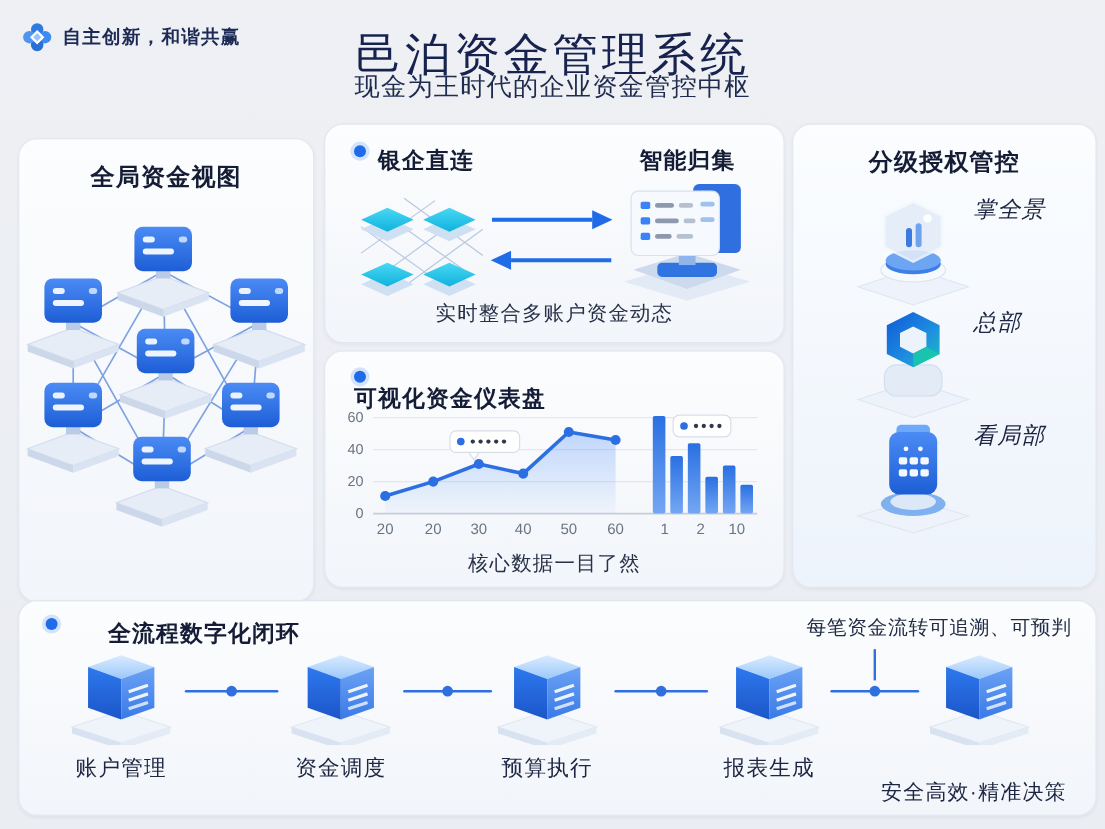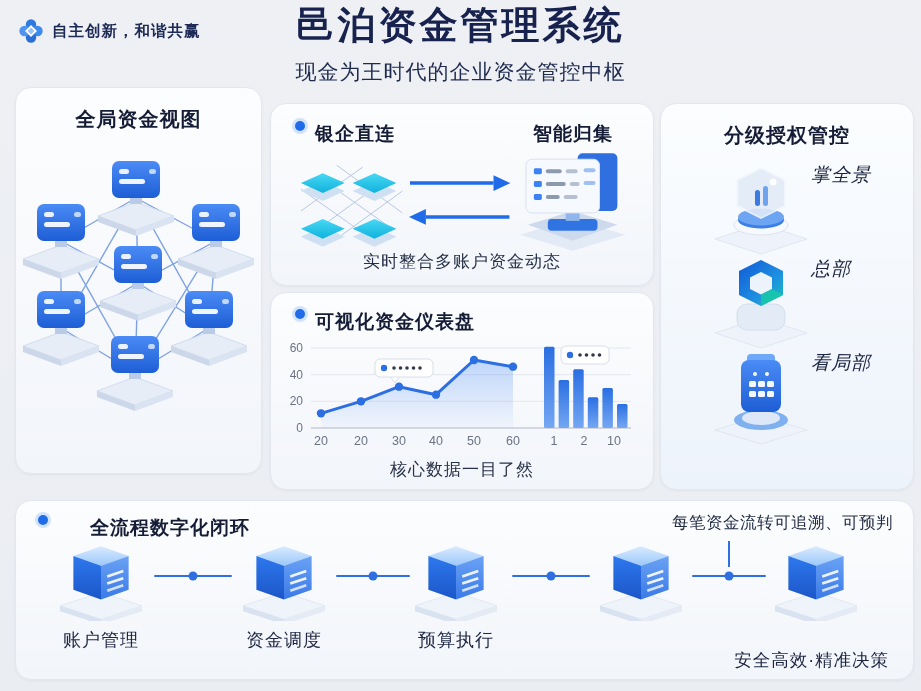--- a/index.html
+++ b/index.html
@@ -1,38 +1,38 @@
 <!DOCTYPE html>
 <html><head>
 <meta charset="utf-8">
 <style>
   html,body{margin:0;padding:0;background:#e7eaef;font-family:"Liberation Sans","DejaVu Sans",sans-serif;}
   .stage{position:relative;width:921px;height:691px;background:linear-gradient(180deg,#eef0f4 0%,#eaedf2 100%);overflow:hidden;color:#1a2340;}
   
   .brand{position:absolute;left:18px;top:18px;display:flex;align-items:center;gap:8px;}
   .brand .slogan{font-size:15.5px;font-weight:bold;color:#1c2a55;letter-spacing:1px;}
-  .title{position:absolute;left:0;right:0;top:0;text-align:center;font-size:38px;font-weight:700;color:#17224e;letter-spacing:3px;}
+  .title{position:absolute;left:0;right:0;top:20px;text-align:center;font-size:38px;font-weight:400;color:#17224e;letter-spacing:3px;}
   .subtitle{position:absolute;left:0;right:0;top:58px;text-align:center;font-size:21px;font-weight:500;color:#1e2a4e;letter-spacing:1px;}
   
   .panel{position:absolute;background:linear-gradient(180deg,#fcfdfe 0%,#f2f5fa 100%);border:1px solid #e3e8f0;border-radius:16px;box-shadow:0 1px 3px rgba(25,40,80,.05);}
-  .p-left{left:15px;top:87px;width:245px;height:385px;}
+  .p-left{left:15px;top:115px;width:245px;height:385px;}
   .p-midtop{left:270px;top:103px;width:382px;height:181px;}
   .p-midbot{left:270px;top:292px;width:382px;height:196px;}
   .p-right{left:660px;top:103px;width:252px;height:385px;background:linear-gradient(180deg,#fbfdff 0%,#edf3fb 100%);}
   .p-bottom{left:15px;top:500px;width:897px;height:178px;}
   .panel-title{position:absolute;left:0;right:0;top:18px;text-align:center;font-size:20px;font-weight:bold;color:#151d36;letter-spacing:1px;}
   .caption{position:absolute;left:0;right:0;text-align:center;font-size:17px;color:#273147;letter-spacing:1px;}
   .bullet{display:inline-block;width:10px;height:10px;border-radius:50%;background:#1f6be8;box-shadow:0 0 0 3px #d2e3fb;margin-right:10px;vertical-align:middle;}
   .h-inline{display:flex;align-items:flex-start;font-size:19px;font-weight:bold;color:#151d36;letter-spacing:1px;}
   
   .mt-heads{position:absolute;left:24px;right:40px;top:17px;display:flex;justify-content:space-between;}
   .mt-icons{position:absolute;left:20px;right:20px;top:44px;height:104px;display:flex;align-items:center;justify-content:space-between;}
   .mt-cap{bottom:12px;}
   
-  .mb-head{position:absolute;left:24px;top:16px;}
+  .mb-head{position:absolute;left:24px;top:16px;flex-direction:column;}
   .chart-wrap{position:absolute;left:4px;top:40px;width:372px;height:122px;}
   .mb-cap{bottom:8px;}
   
   .net-wrap{position:absolute;left:0;top:48px;width:245px;height:280px;}
   .pl-cap{bottom:24px;}
   
   .auth-row{position:absolute;left:50px;width:190px;height:100px;display:flex;align-items:flex-start;font-style:italic;}
   .auth-label{font-size:19px;font-weight:500;color:#1b2440;letter-spacing:1px;white-space:nowrap;}
   
   .pb-head{position:absolute;left:22px;top:14px;gap:32px;}
@@ -357,16 +357,17 @@
     <div class="conn" style="left:496px;width:78px;">
         <span class="dot"></span>
       </div>
     <div class="conn" style="left:676px;width:74px;">
         <span class="dot"></span>
       </div>
 
     <div class="flow-label" style="left:5px;">账户管理</div>
     <div class="flow-label" style="left:188px;">资金调度</div>
     <div class="flow-label" style="left:360px;">预算执行</div>
+    <div class="flow-label" style="left:545px;">报表生成</div>
 
     <div class="pb-footer">安全高效·精准决策</div>
   </div>
 </div>
 
 </body></html>

